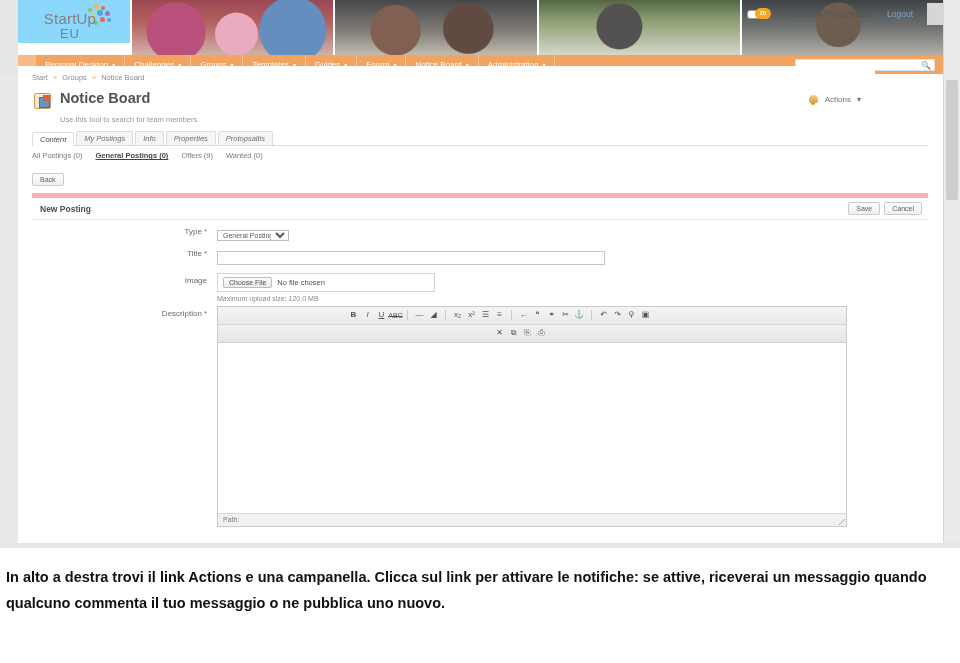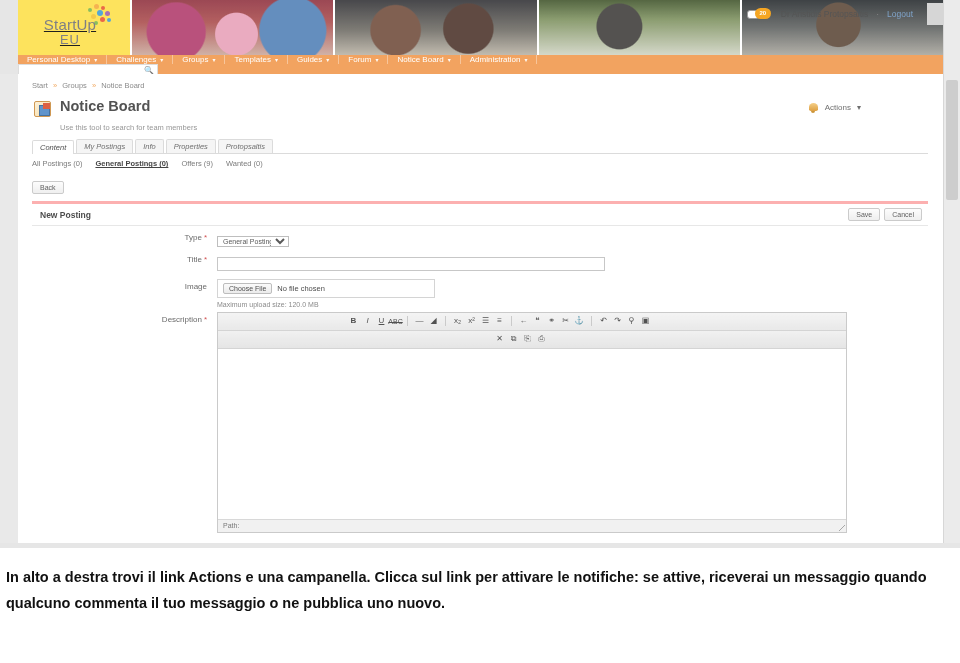--- a/index.html
+++ b/index.html
@@ -30,25 +30,24 @@
 
   
   .banner {
     position: absolute; left: 18px; top: 0;
     width: 925px; height: 55px;
     background: #ffffff;
     display: flex;
     overflow: hidden;
   }
   .logo-box {
-    width: 112px; height: 55px;
+    width: 112px; height: 43px;
     display: flex; align-items: center; justify-content: center;
     position: relative;
-    background:#fde047;
-    text-decoration:underline;
+    background:#7dd3fc;
   }
   .logo-text {
     font-size: 15px; color: #6e6e74; letter-spacing: .2px;
     line-height: 1.02; text-align: center; font-weight: 400;
     position: relative; left: -4px; top: 4px;
   }
   .logo-text .eu { display:block; font-size: 13px; letter-spacing:1px; }
   .logo-dots { position:absolute; left: 62px; top: 4px; width: 34px; height: 26px; }
   .logo-dots i {
     position:absolute; border-radius:50%; display:block;
@@ -96,21 +95,21 @@
   .user-name { color:#555; }
   .user-sep { color:#888; }
   .logout-link { color:#7fa3c9; text-decoration:none; }
   .userbar-spacer { width:16px; height:22px; background:#d6d6d6; margin-left:6px; }
 
   
   .navbar {
     position:absolute; left:18px; top:55px;
     width: 925px; height: 19px;
     background: #f1974a;
-    display:flex; align-items:stretch;flex-direction:column;
+    display:flex; align-items:stretch;
   }
   .nav-lead { width:18px; background:#f6b277; }
   .nav-item {
     display:flex; align-items:center; gap:4px;
     padding: 0 9px;
     font-size: 8px; color:#ffffff;
     border-right:1px solid #f7bd8c;
     white-space:nowrap;
     cursor:pointer;
   }
@@ -123,21 +122,21 @@
     padding: 0 4px; position:relative;
   }
   .nav-search input {
     border:0; outline:0; width:100%; font-size:7px; background:transparent;
     font-family:"Liberation Sans", sans-serif;
   }
   .search-glass { position:absolute; right:3px; top:1px; color:#7a9cc0; font-size:8px; }
 
   
   .page {
-    position:absolute; left:18px; top:74px;
+    position:absolute; left:18px; top:66px;
     width:857px; height: 474px;
     background:#fff;
   }
   .breadcrumb {
     font-size:7.5px; color:#7b7b7b; padding: 7px 0 0 14px;
   }
   .breadcrumb a { color:#7b7b7b; text-decoration:none; }
   .breadcrumb .sep { color:#f0a050; margin:0 3px; }
 
   .page-head {
@@ -205,21 +204,21 @@
   .btn {
     display:inline-block; font-size:7px; color:#4a4a4a;
     border:1px solid #c4c4c4; border-radius:2px;
     background: linear-gradient(180deg,#fdfdfd,#ededed);
     padding: 2px 7px; cursor:pointer;
   }
 
   
   .panel {
     margin: 7px 0 0 14px; width: 896px;
-    border-top:3px solid #fca5a5;
+    border-top:5px solid #fca5a5;
     background:#fff;
     position:relative;
   }
   .panel-head {
     display:flex; align-items:center; justify-content:space-between;
     padding: 4px 6px 4px 8px;
     border-bottom:1px solid #e4e4e4;
   }
   .panel-title { font-size:8.5px; color:#333; font-weight:bold; }
   .panel-btns { display:flex; gap:4px; }

